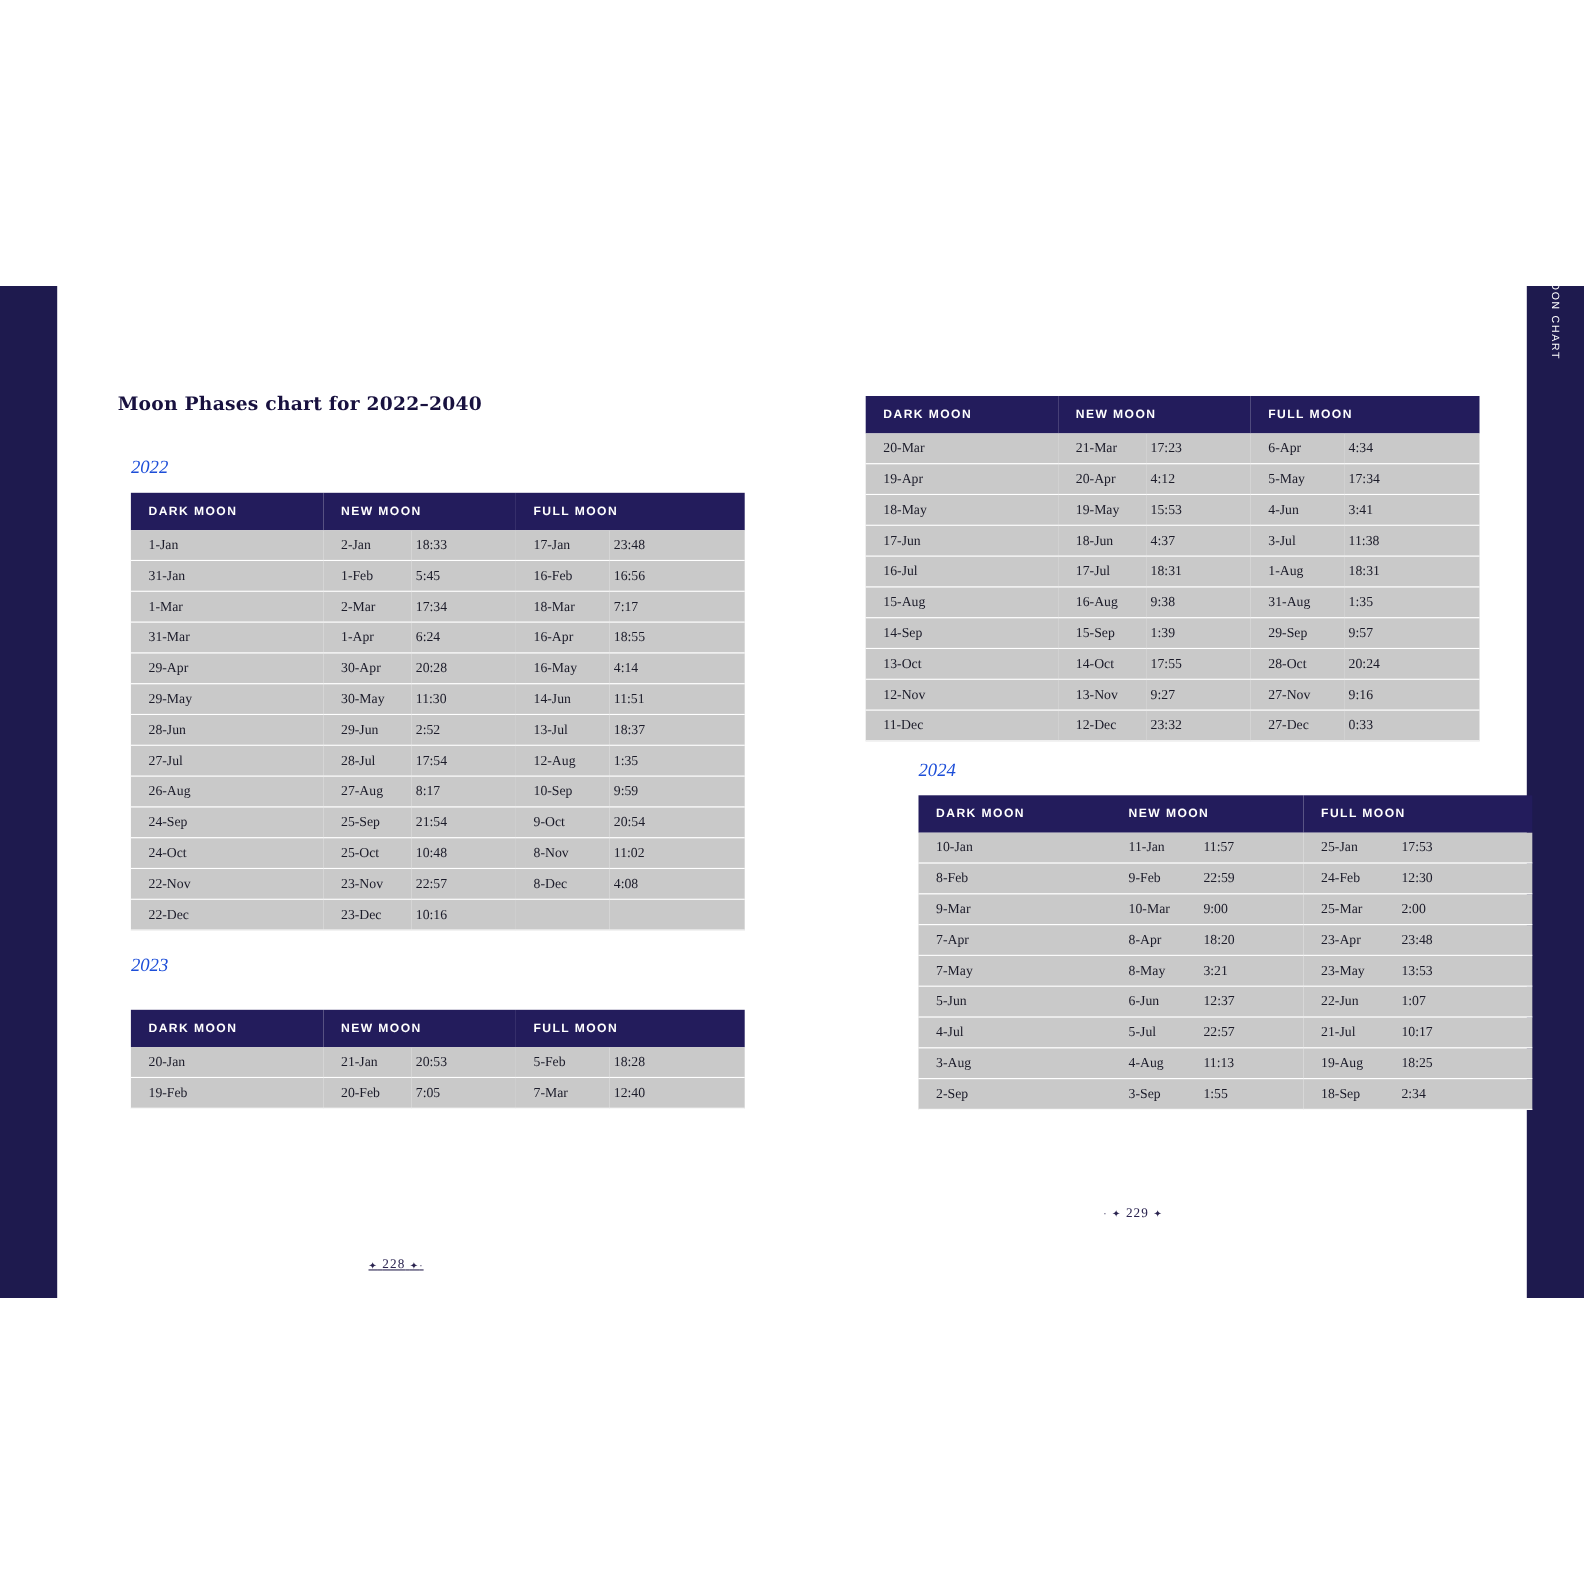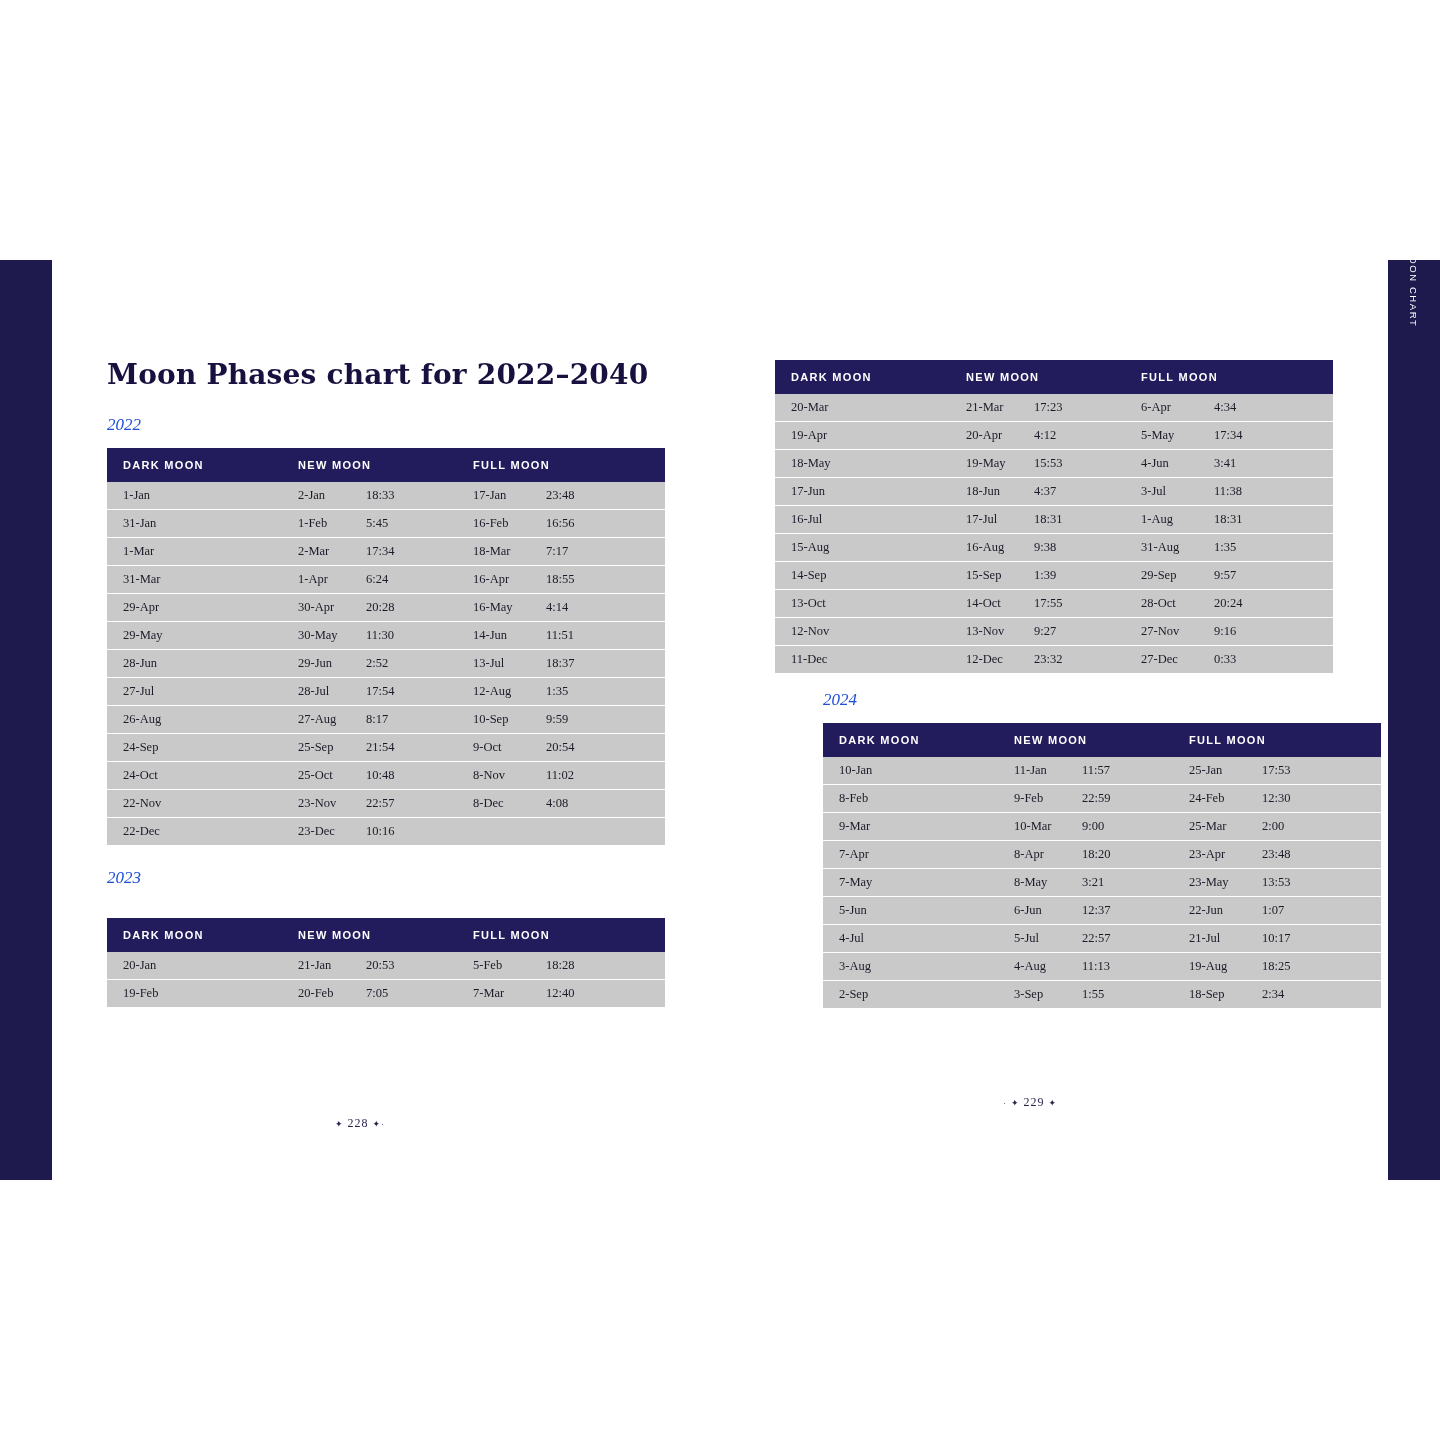--- a/index.html
+++ b/index.html
@@ -66,21 +66,21 @@
     width: 668px;
     height: 920px;
   }
 
   .title {
     position: absolute;
     left: 55px;
     top: 98px;
     font-family: "DejaVu Serif", serif;
     font-weight: bold;
-    font-size: 28px;
+    font-size: 17px;
     color: #18113f;
     letter-spacing: 0.2px;
     text-align: right;
   }
 
   .year-label {
     font-family: "Liberation Serif", serif;
     font-style: italic;
     font-size: 17px;
     color: #1d4ed8;
@@ -107,21 +107,21 @@
     color: #1b1b29;
     font-size: 12.5px;
     padding: 6px 0 6px 16px;
     border-bottom: 1.5px solid #ffffff;
     white-space: nowrap;
   }
   table.moon tbody td.time {
     padding-left: 4px;
   }
 
-  .block-left { position: absolute; left: 55px; }
+  .block-left { position: absolute; left: 67px; }
 
   .tbl-w { width: 558px; }
   .col-a { width: 175px; }
   .col-b { width: 80px; }
   .col-c { width: 95px; }
   .col-d { width: 85px; }
   .col-e { width: 123px; }
 
   .folio {
     position: absolute;
@@ -293,21 +293,21 @@
                 <td>19-Feb</td>
                 <td>20-Feb</td>
                 <td class="time">7:05</td>
                 <td>7-Mar</td>
                 <td class="time">12:40</td>
               </tr>
             </tbody>
           </table>
         </div>
       </div>
-    <div class="folio" style="left:283px; top:856px;">
+    <div class="folio" style="left:283px; top:882px;text-decoration:underline;">
       <span class="star">✦</span>
       <span>228</span>
       <span class="star">✦</span><span class="star">·</span>
     </div>
   </div>
 
   <div class="sheet-right">
     <div id="right-blocks">
         <div class="block-left" style="top: 100px;">
           <table class="moon tbl-w">

